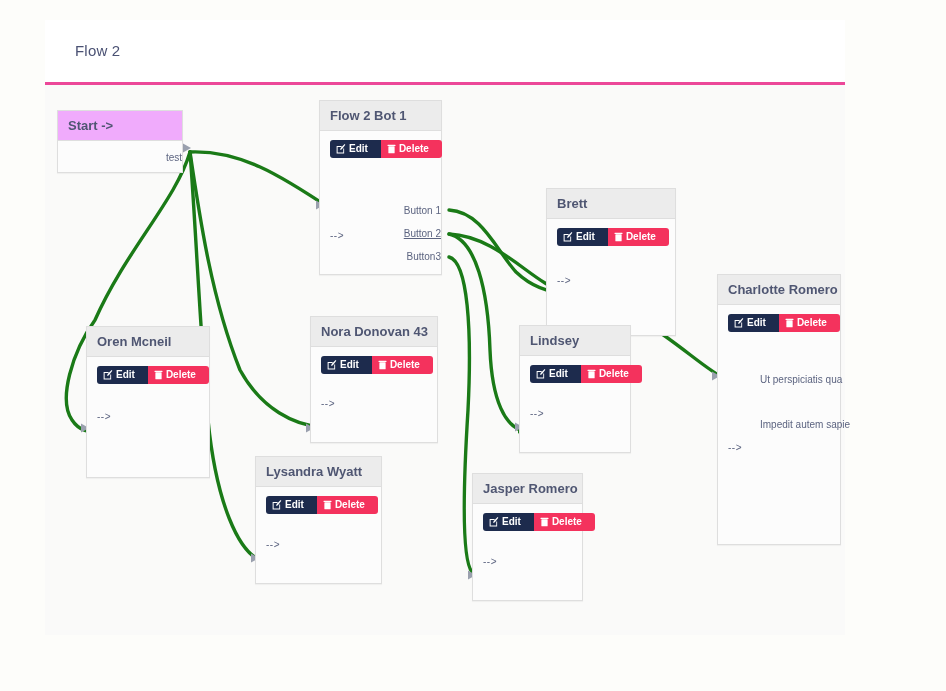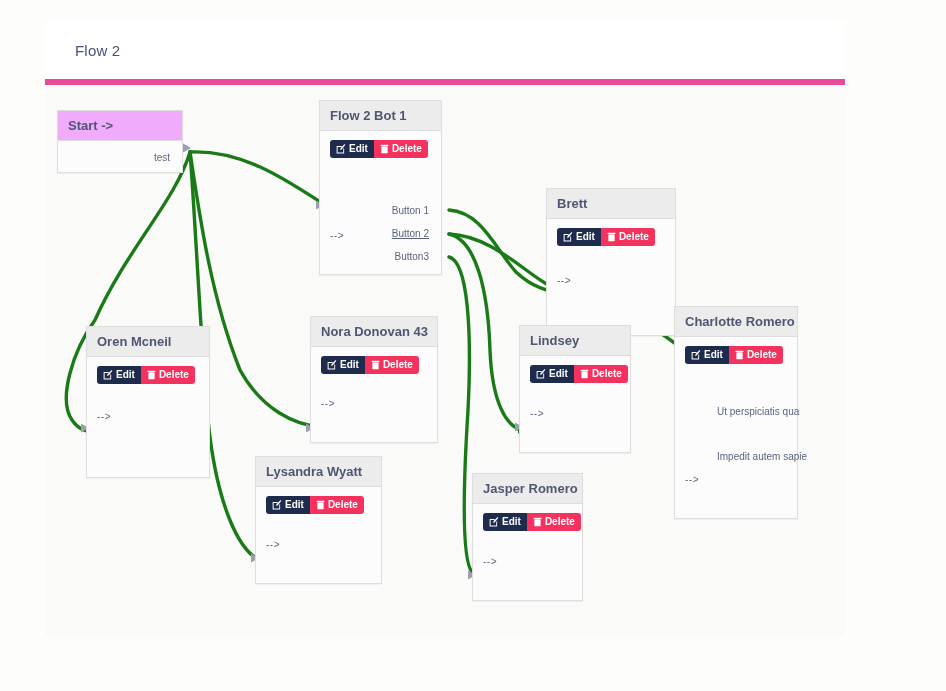--- a/index.html
+++ b/index.html
@@ -5,21 +5,21 @@
   html,body{margin:0;padding:0;}
   body{
     width:946px;height:691px;
     background:#fdfdfa;
     font-family:"Liberation Sans", sans-serif;
     overflow:hidden;
     position:relative;
   }
   #panel-header{
     position:absolute;left:45px;top:20px;width:800px;height:65px;
-    background:#ffffff;border-bottom:6px solid #ec4899;
+    background:#ffffff;border-bottom:3px solid #ec4899;
     box-sizing:border-box;
   }
   #panel-title{
     position:absolute;left:30px;top:22px;
     font-size:15px;color:#4a5173;letter-spacing:.2px;
   }
   #canvas{
     position:absolute;left:45px;top:85px;width:800px;height:550px;
     background:#fafaf9;overflow:visible;
   }
@@ -33,31 +33,31 @@
   .node-header{
     background:#ececec;border-bottom:1px solid #dedede;
     padding:7px 10px;font-size:13px;font-weight:bold;color:#4f5672;
     white-space:nowrap;overflow:hidden;
   }
   .node-body{position:relative;height:calc(100% - 31px);}
   .btn-row{position:absolute;left:10px;top:9px;display:flex;}
   .btn{
     display:inline-flex;align-items:center;gap:3px;
     font-size:10px;font-weight:bold;color:#ffffff;
-    padding:4px 6px 4px 6px;line-height:1;border:0;cursor:pointer;
+    padding:4px 13px 4px 6px;line-height:1;border:0;cursor:pointer;
     font-family:"Liberation Sans", sans-serif;
   }
   .btn-edit{background:#1d2b4d;border-radius:3px 0 0 3px;}
   .btn-delete{background:#f4325d;border-radius:0 3px 3px 0;}
   .btn svg{display:block;}
   .port{
     position:absolute;font-size:10px;color:#5c6480;white-space:nowrap;
   }
   .port-in{left:10px;letter-spacing:.5px;}
-  .port-out{right:12px;text-align:right;}
+  .port-out{right:0;text-align:right;}
   .port-out-multi{right:8px;text-align:right;line-height:13px;}
   #start-node .node-header{background:#f0abfc;}
 </style>
 </head>
 <body>
 
 <div id="panel-header">
   <div id="panel-title">Flow 2</div>
 </div>
 
@@ -149,21 +149,21 @@
                 <rect x="2" y="3.4" width="10" height="11.4" rx="1" fill="#fff"></rect>
                 <rect x="0.6" y="1.2" width="12.8" height="2.1" rx="0.6" fill="#fff"></rect>
               </svg>
             </span>
             <span>Delete</span>
           </button>
         </div>
         <div class="port port-in" style="top: 56px;">--&gt;</div>
       </div>
     </div>
-    <div class="node" id="charlotte-node" style="left: 674px; top: 274px; width: 124px; height: 213px; margin-top: 32px;">
+    <div class="node" id="charlotte-node" style="left: 717px; top: 274px; width: 124px; height: 271px;">
       <div class="node-header">Charlotte Romero</div>
       <div class="node-body">
         <div class="btn-row">
           <button class="btn btn-edit">
             <span>
               <svg width="10" height="10" viewBox="0 0 16 16">
                 <path fill="#fff" d="M1 3h8v1.6H2.6v9h9V7.2H13V15H1z"></path>
                 <path fill="#fff" d="M14.9 1.2 13.8.1 7.4 6.5l-.9 2.9 2.9-.9z"></path>
               </svg>
             </span>

